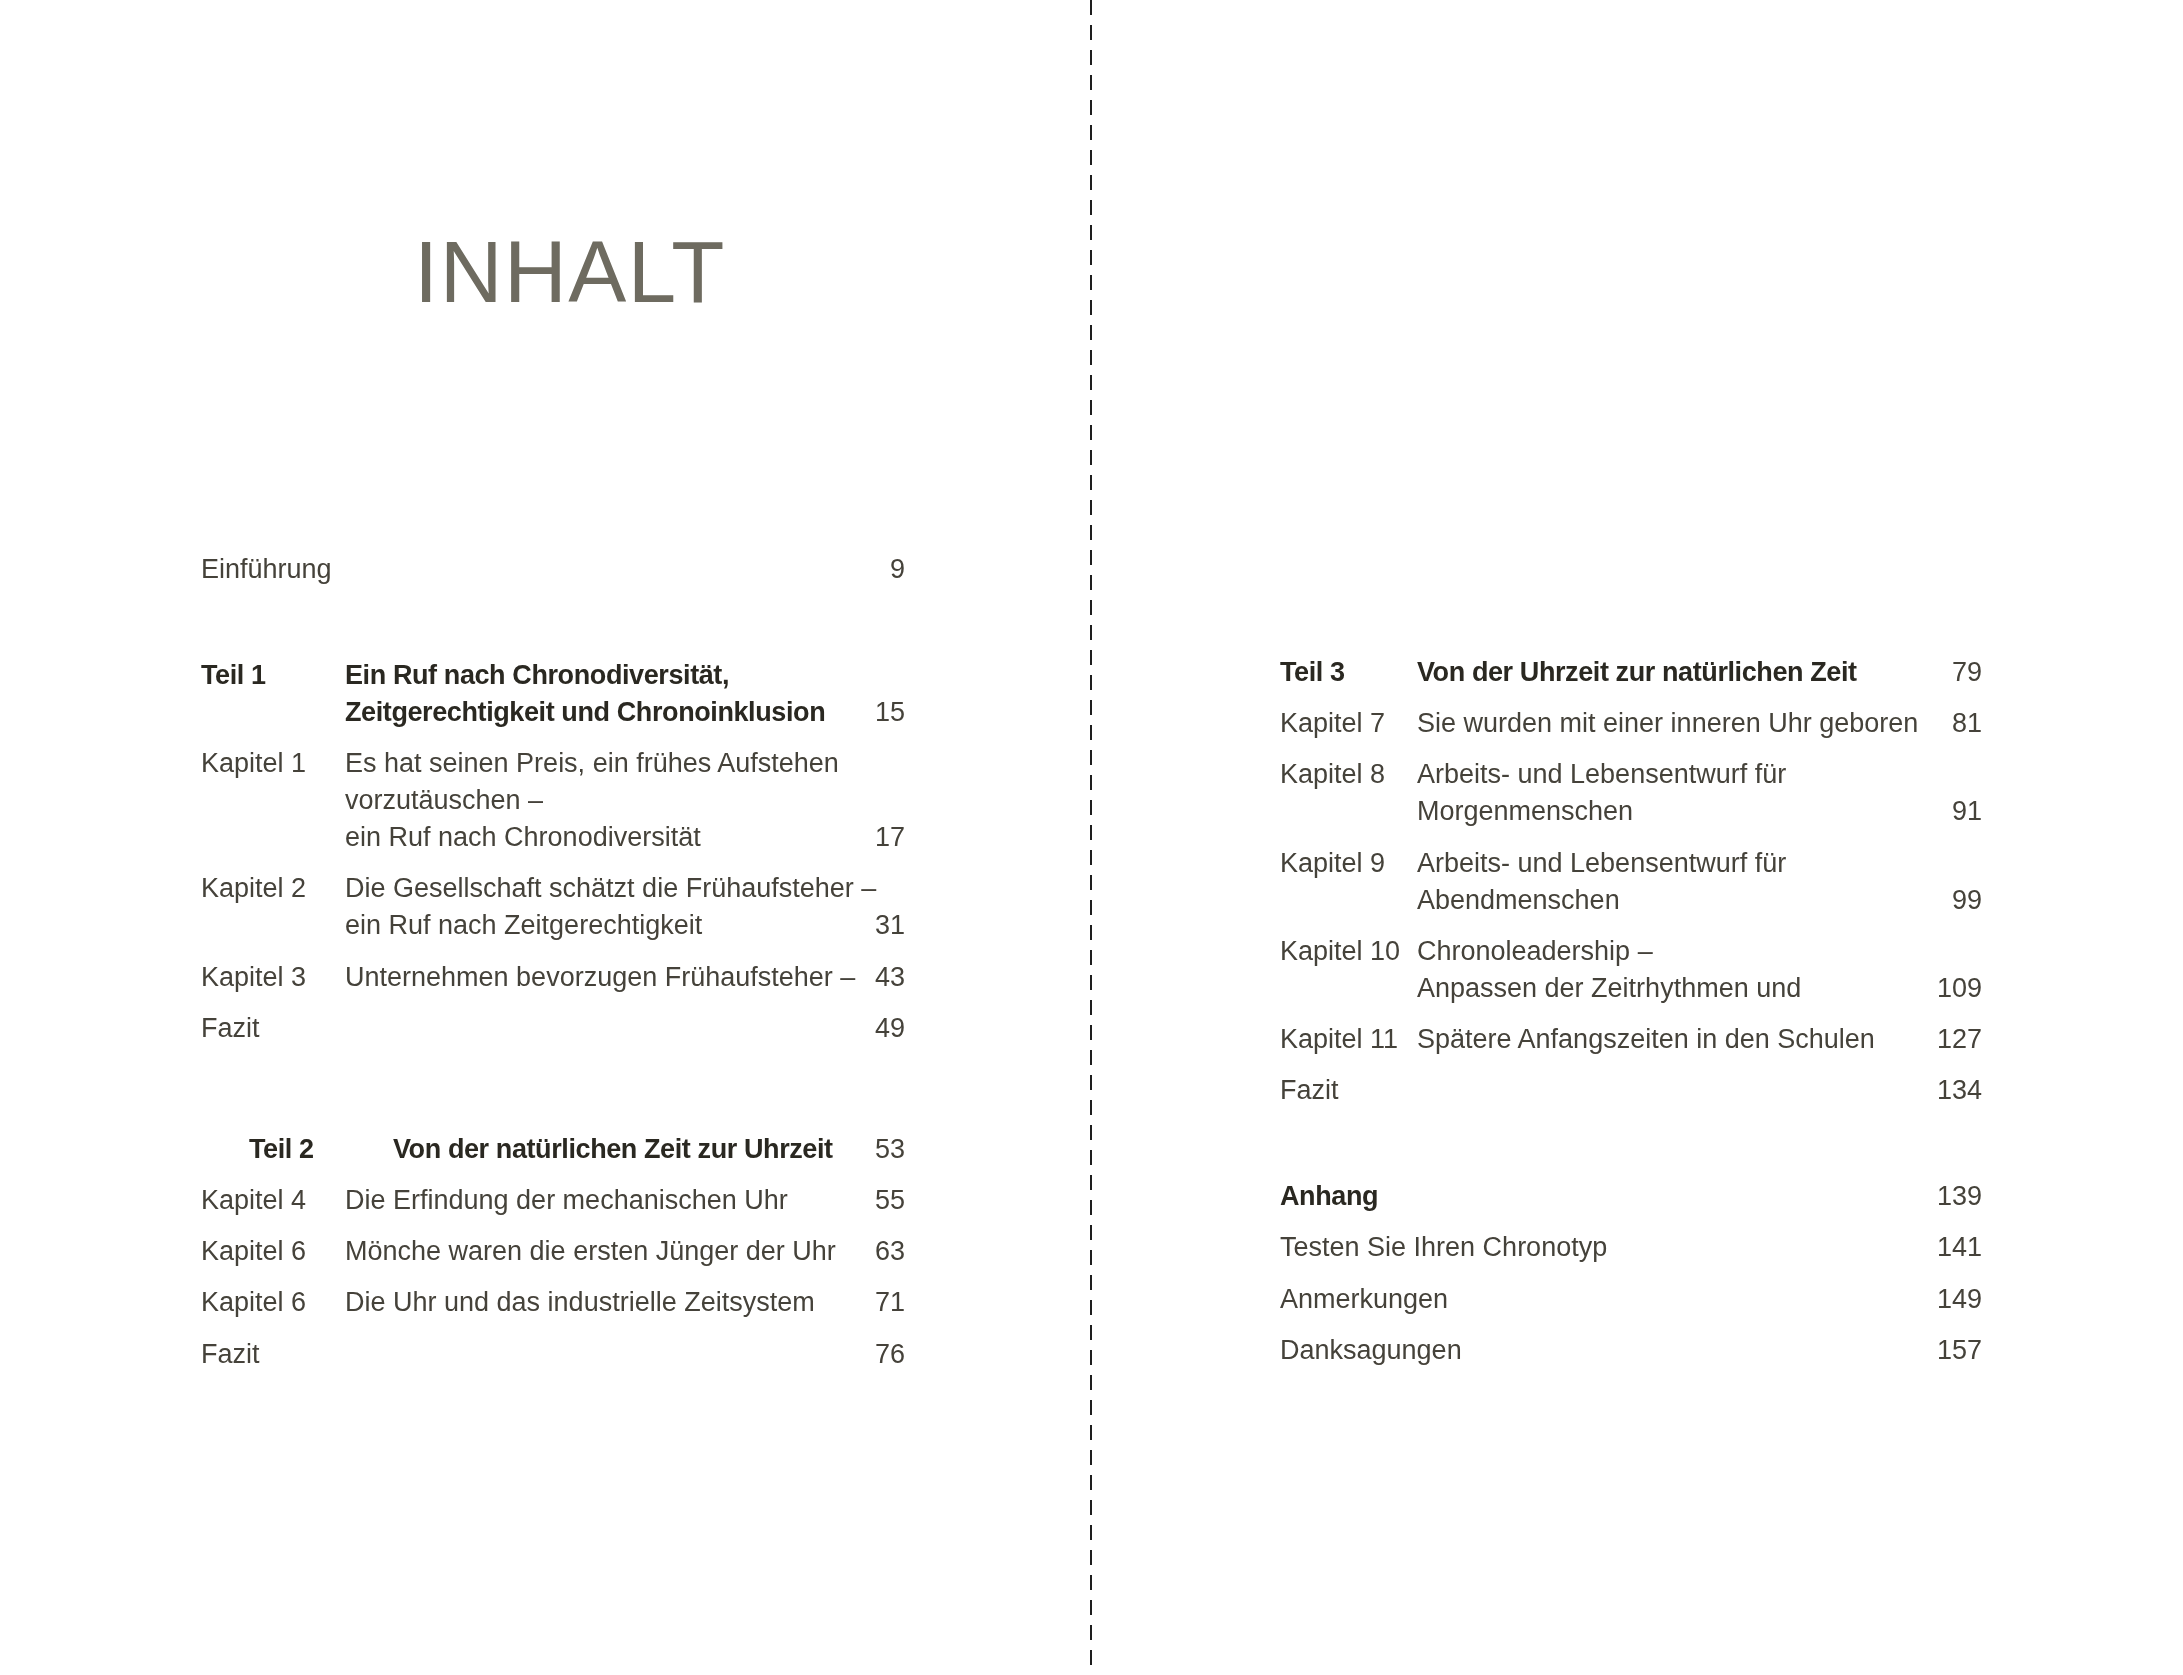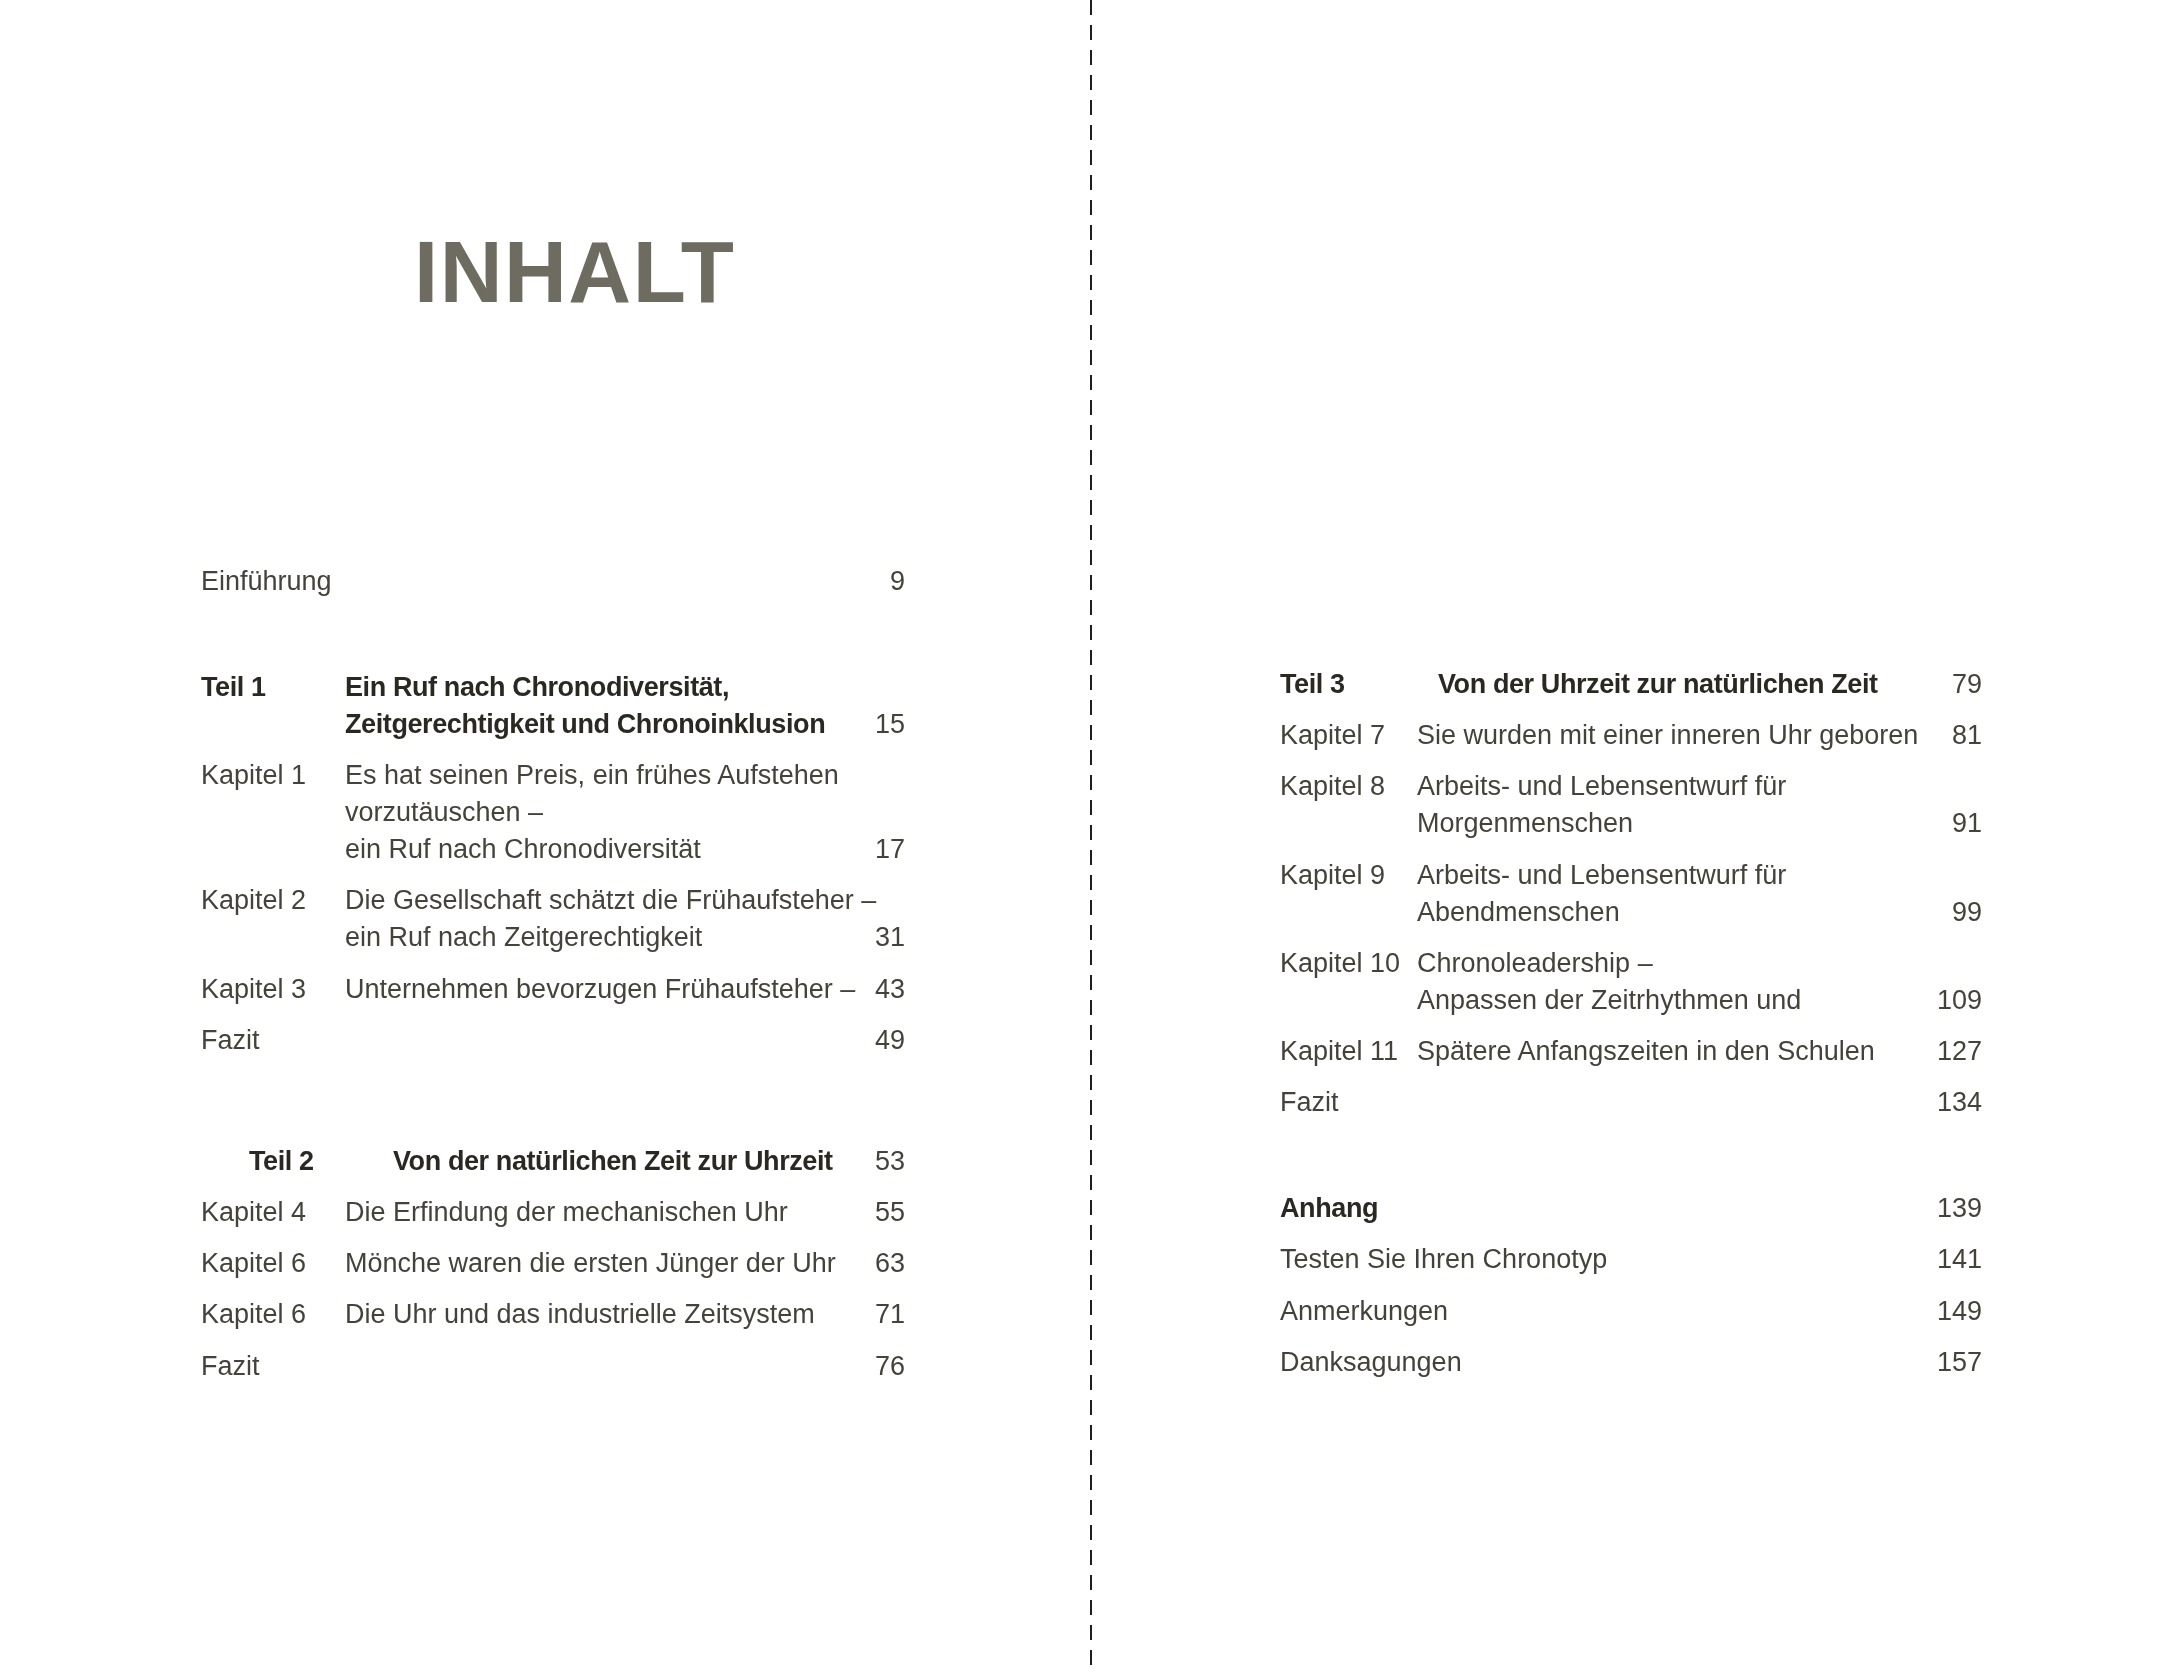--- a/index.html
+++ b/index.html
@@ -29,38 +29,38 @@
     background: repeating-linear-gradient(
       to bottom,
       var(--divider) 0px, var(--divider) 15px,
       transparent 15px, transparent 25px
     );
   }
   .toc-title {
     position: absolute;
     left: 414px; top: 228px;
     font-size: 87px;
-    font-weight: 700;
+    font-weight: 400;
     letter-spacing: 1.5px;
     line-height: 1;
     color: var(--title);
   }
   .page {
     position: absolute;
     font-size: 27px;
     line-height: 37px;
   }
   .page.left  { left: 201px;  top: 547px; width: 704px; }
   .page.right { left: 1280px; top: 650px; width: 702px; }
   .entry {
     display: flex;
     align-items: flex-start;
     margin-top: 14.2px;
   }
-  .entry:first-child { margin-top: 16px; gap: 21px; }
+  .entry:first-child { margin-top: 4px; }
   .entry.gap-section { margin-top: 69px; }
   .entry.gap-section-lg { margin-top: 84px; margin-left: 48px; }
   .entry .label {
     flex: 0 0 144px;
     white-space: nowrap;
   }
   .page.right .entry .label { flex-basis: 137px; }
   .entry .title { flex: 1 1 auto; min-width: 0; }
   .entry .title-line { white-space: nowrap; }
   .entry .pagenum {

